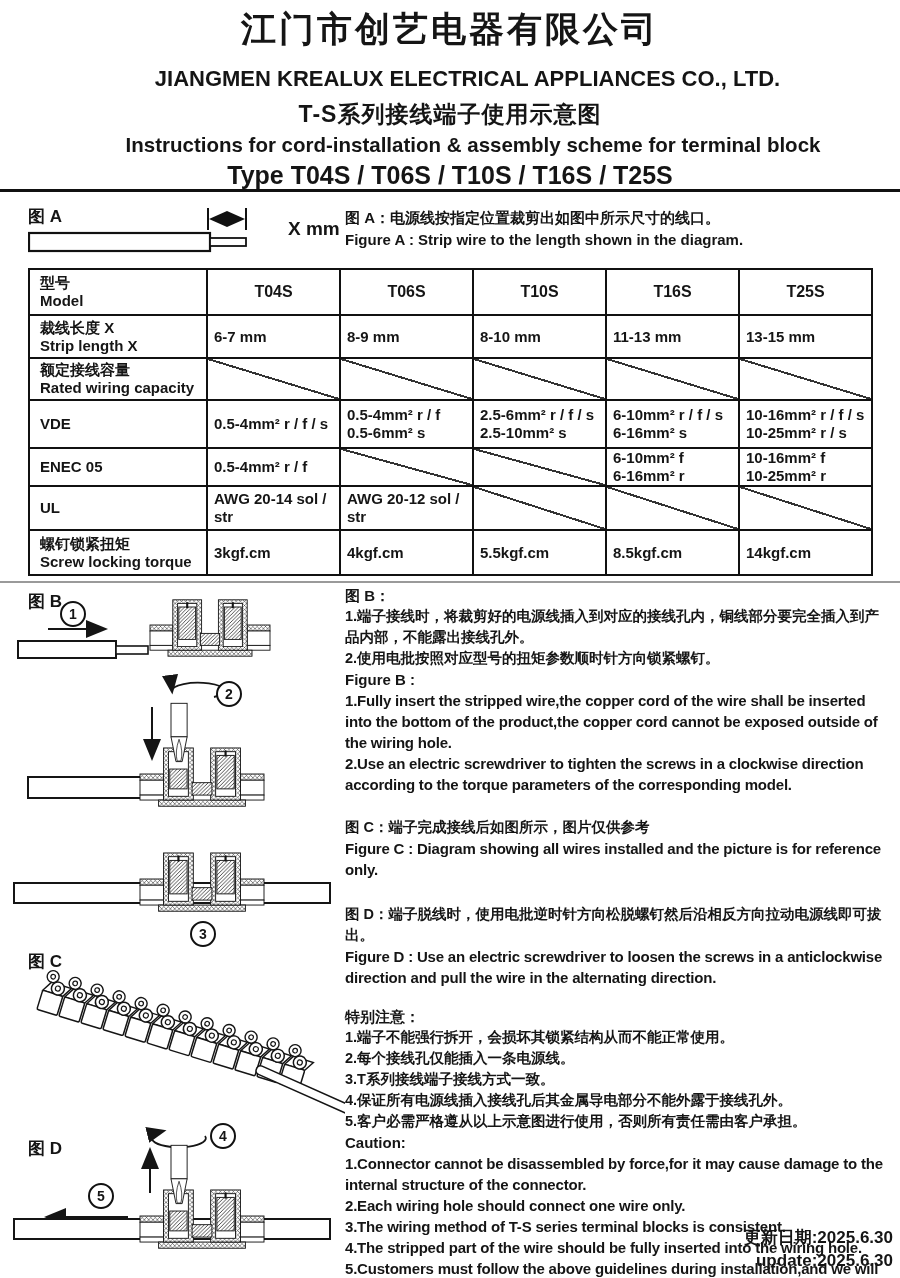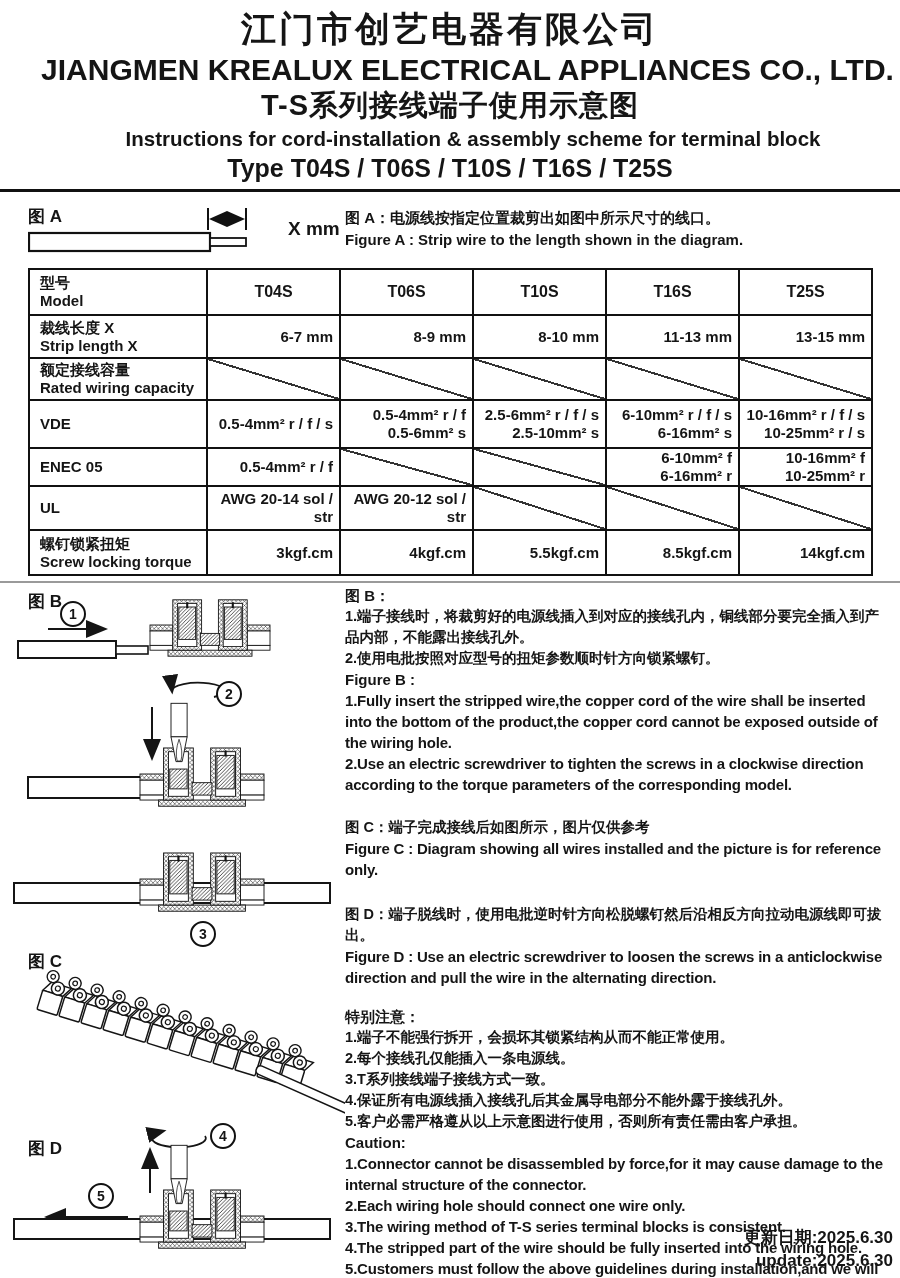--- a/index.html
+++ b/index.html
@@ -4,36 +4,36 @@
 <style>
   html,body{margin:0;padding:0;}
   body{
     width:900px;height:1278px;position:relative;background:#fff;color:#151515;
     font-family:"Liberation Sans","DejaVu Sans",sans-serif;font-weight:bold;
     overflow:hidden;
   }
   
   .header{position:absolute;top:8px;left:0;width:900px;text-align:center;line-height:1.18;}
   .h-cn{font-size:35px;letter-spacing:3px;}
-  .h-en{font-size:30px;margin-top:3px;letter-spacing:0px;padding-left:35px;}
-  .h-sub-cn{font-size:29px;letter-spacing:1px;}
+  .h-en{font-size:22px;margin-top:17px;letter-spacing:0px;padding-left:35px;}
+  .h-sub-cn{font-size:23px;margin-top:9px;letter-spacing:1px;}
   .h-sub-en{font-size:20.5px;margin-top:5px;margin-left:46px;}
   .h-type{font-size:25px;margin-top:3px;}
   .rule{position:absolute;top:189px;left:0;width:900px;height:3px;background:#111;}
   .rule2{position:absolute;top:581px;left:0;width:900px;height:2px;background:#9a9a9a;}
   
   .figa-label{position:absolute;top:205px;left:28px;font-size:17px;}
   .figa-svg{position:absolute;top:206px;left:28px;}
   .xmm{position:absolute;top:218px;left:288px;font-size:19px;}
   .figa-cap{position:absolute;top:207px;left:345px;width:548px;font-size:15px;line-height:22px;}
   
   table.spec{position:absolute;top:268px;left:28px;width:845px;border-collapse:collapse;table-layout:fixed;}
   table.spec td{border:2px solid #111;padding:0 6px;font-size:15px;line-height:18px;overflow:hidden;}
   table.spec td.lbl{text-align:left;padding-left:10px;}
-  table.spec td.val{text-align:right;}
+  table.spec td.val{text-align:left;}
   table.spec td.model{text-align:center;font-size:16px;}
   td.diag{background:linear-gradient(to top right,
       transparent calc(50% - 1px),#333 calc(50% - 1px),
       #333 calc(50% + 1px),transparent calc(50% + 1px));}
   
   .figures{position:absolute;top:585px;left:0;width:345px;height:693px;}
   .figures svg{position:absolute;top:0;left:0;}
   .fig-label{position:absolute;font-size:17px;}
   .stepnum{position:absolute;width:22px;height:22px;border:2px solid #111;border-radius:50%;
     text-align:center;line-height:22px;font-size:14px;background:#fff;}

